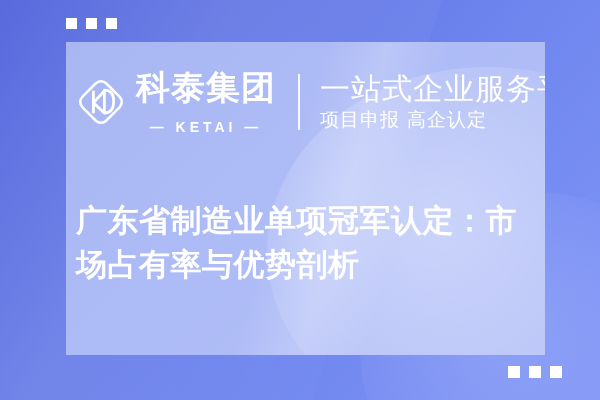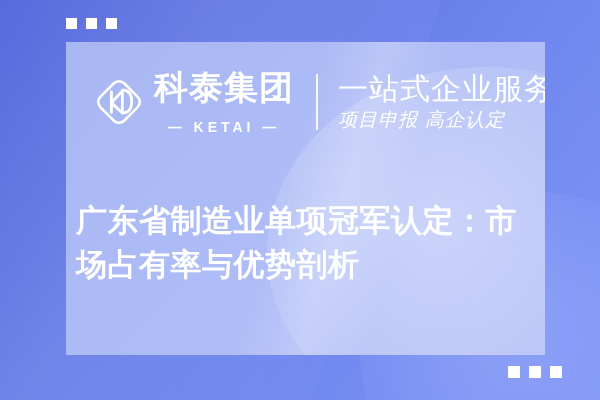--- a/index.html
+++ b/index.html
@@ -88,21 +88,21 @@
 
   
   .brand-row {
     position: absolute;
     left: 0;
     top: 6px;
     width: 100%;
     height: 108px;
     display: flex;
     align-items: center;
-    padding-left: 26px;
+    padding-left: 8px;
   }
 
   .logo-block {
     display: flex;
     align-items: center;
     gap: 8px;
     flex: 0 0 auto;
   }
   .logo-mark {
     width: 54px;
@@ -158,21 +158,20 @@
     white-space: nowrap;
   }
   .tagline-sub {
     margin-top: 4px;
     font-family: "DejaVu Serif", "Liberation Serif", serif;
     font-size: 19px;
     color: #ffffff;
     letter-spacing: 1px;
     line-height: 1.15;
     white-space: nowrap;
-    font-style: italic;
   }
 
   
   .title {
     position: absolute;
     left: 2px;
     top: 118px;
     width: 470px;
     padding: 0 8px;
     font-family: "Liberation Sans", "DejaVu Sans", sans-serif;

